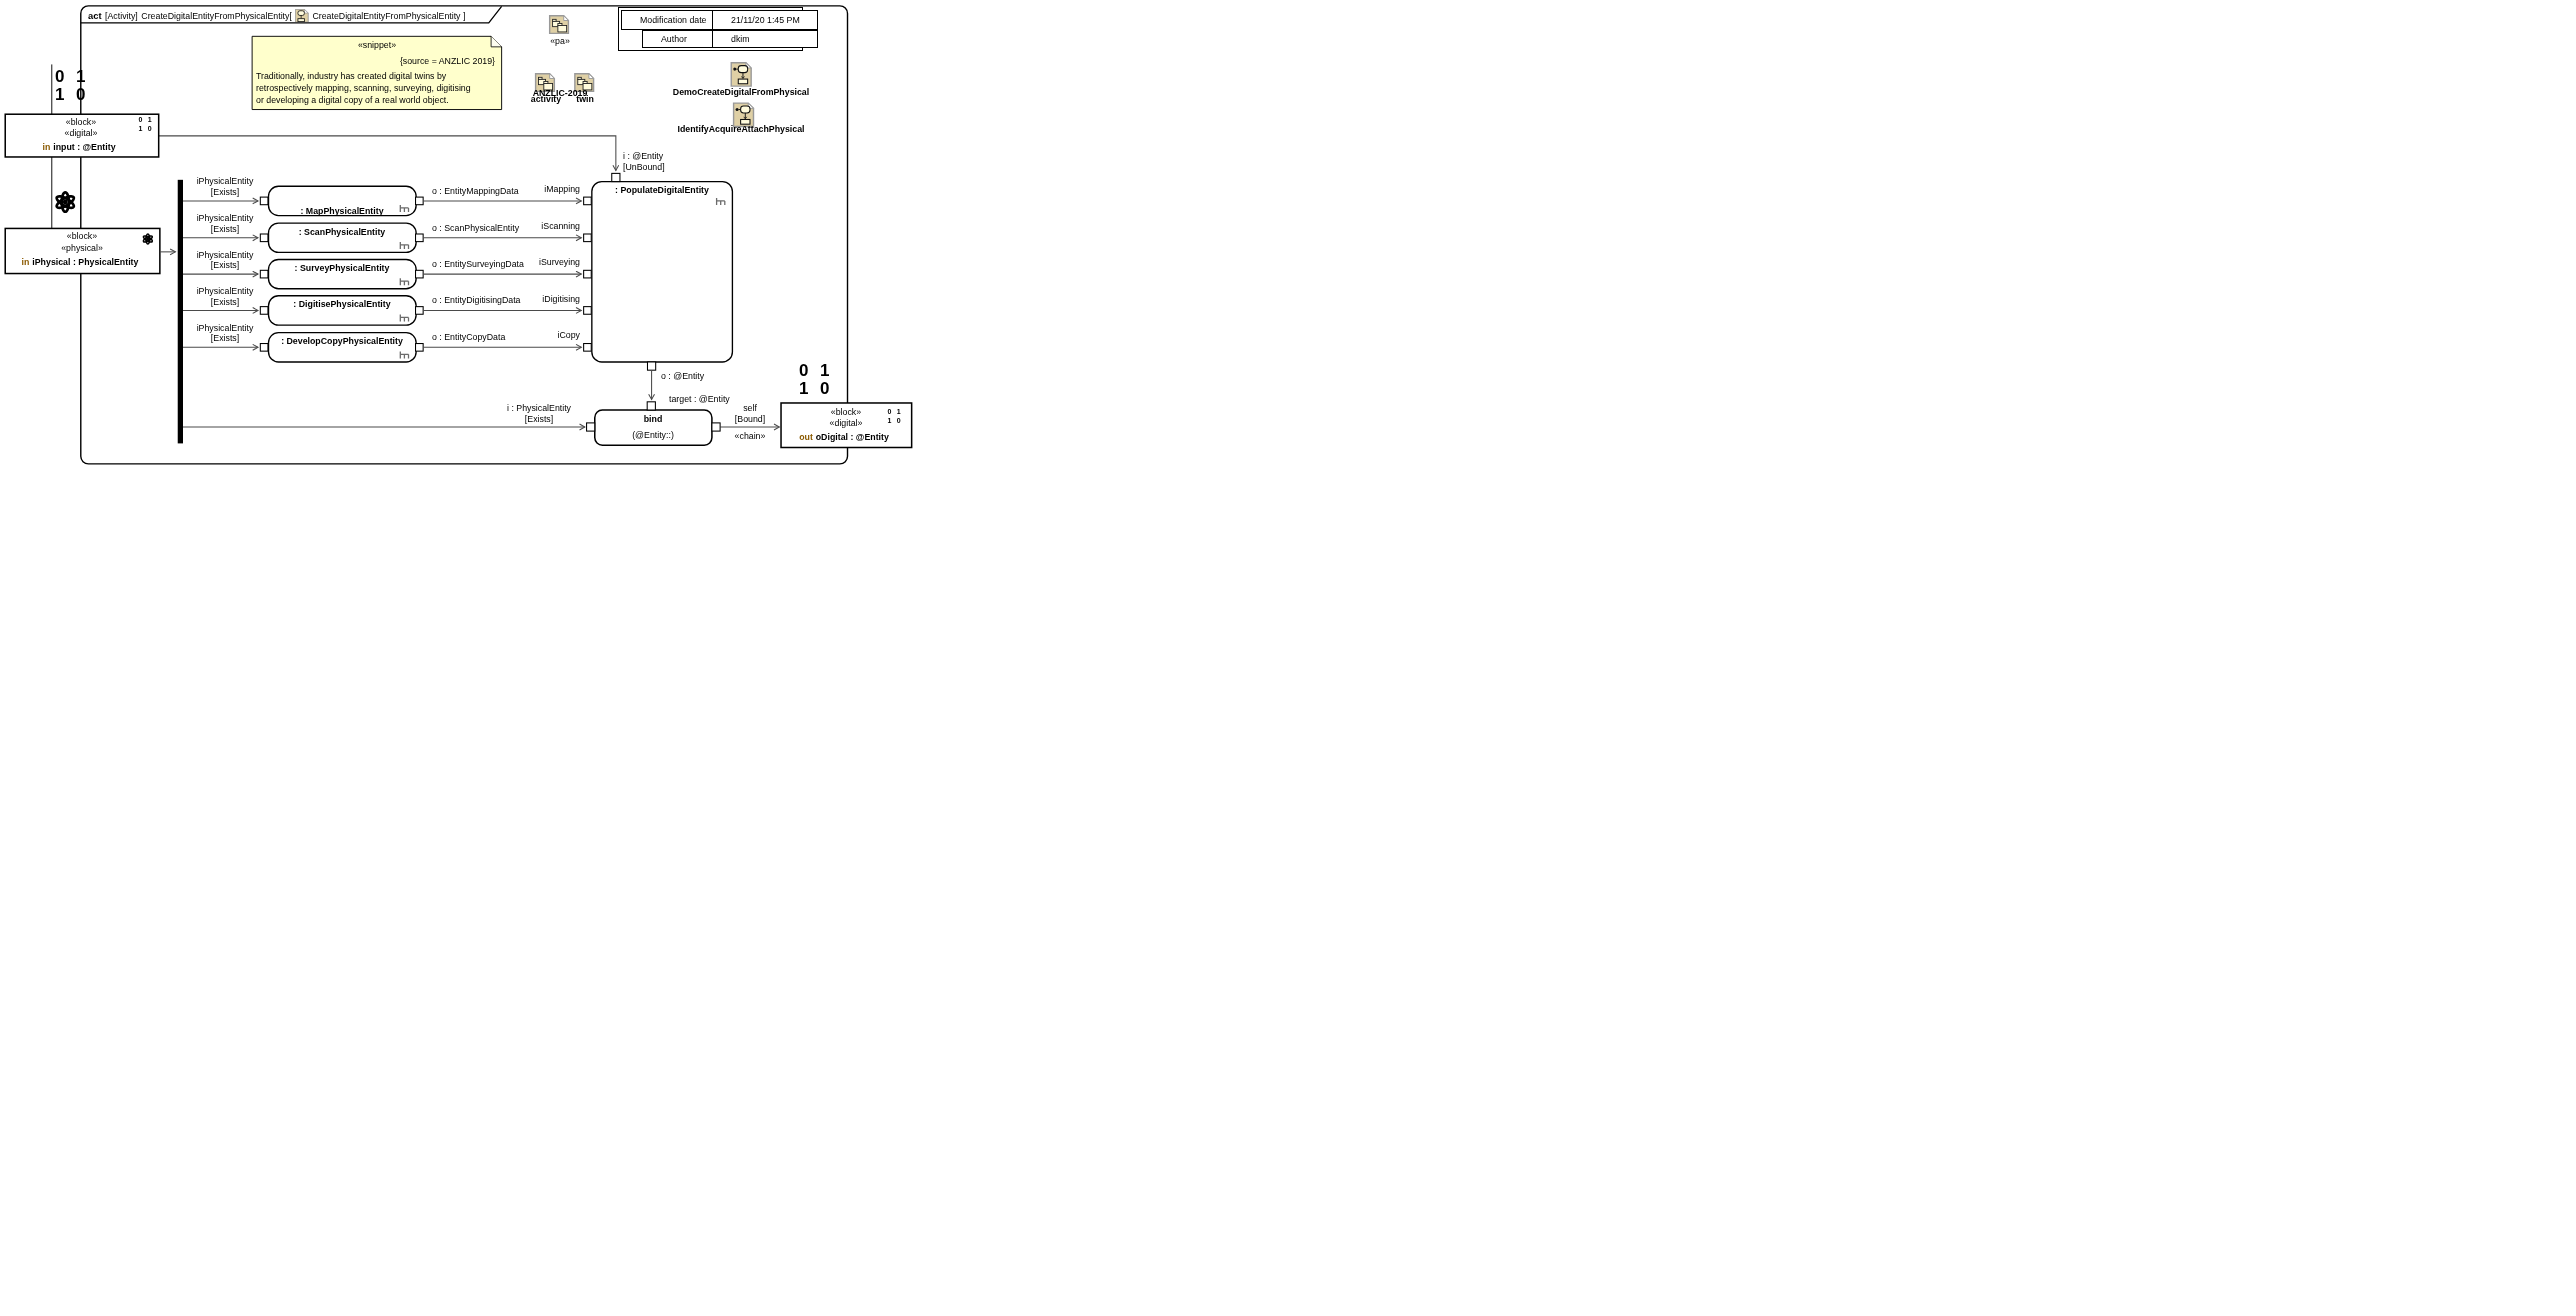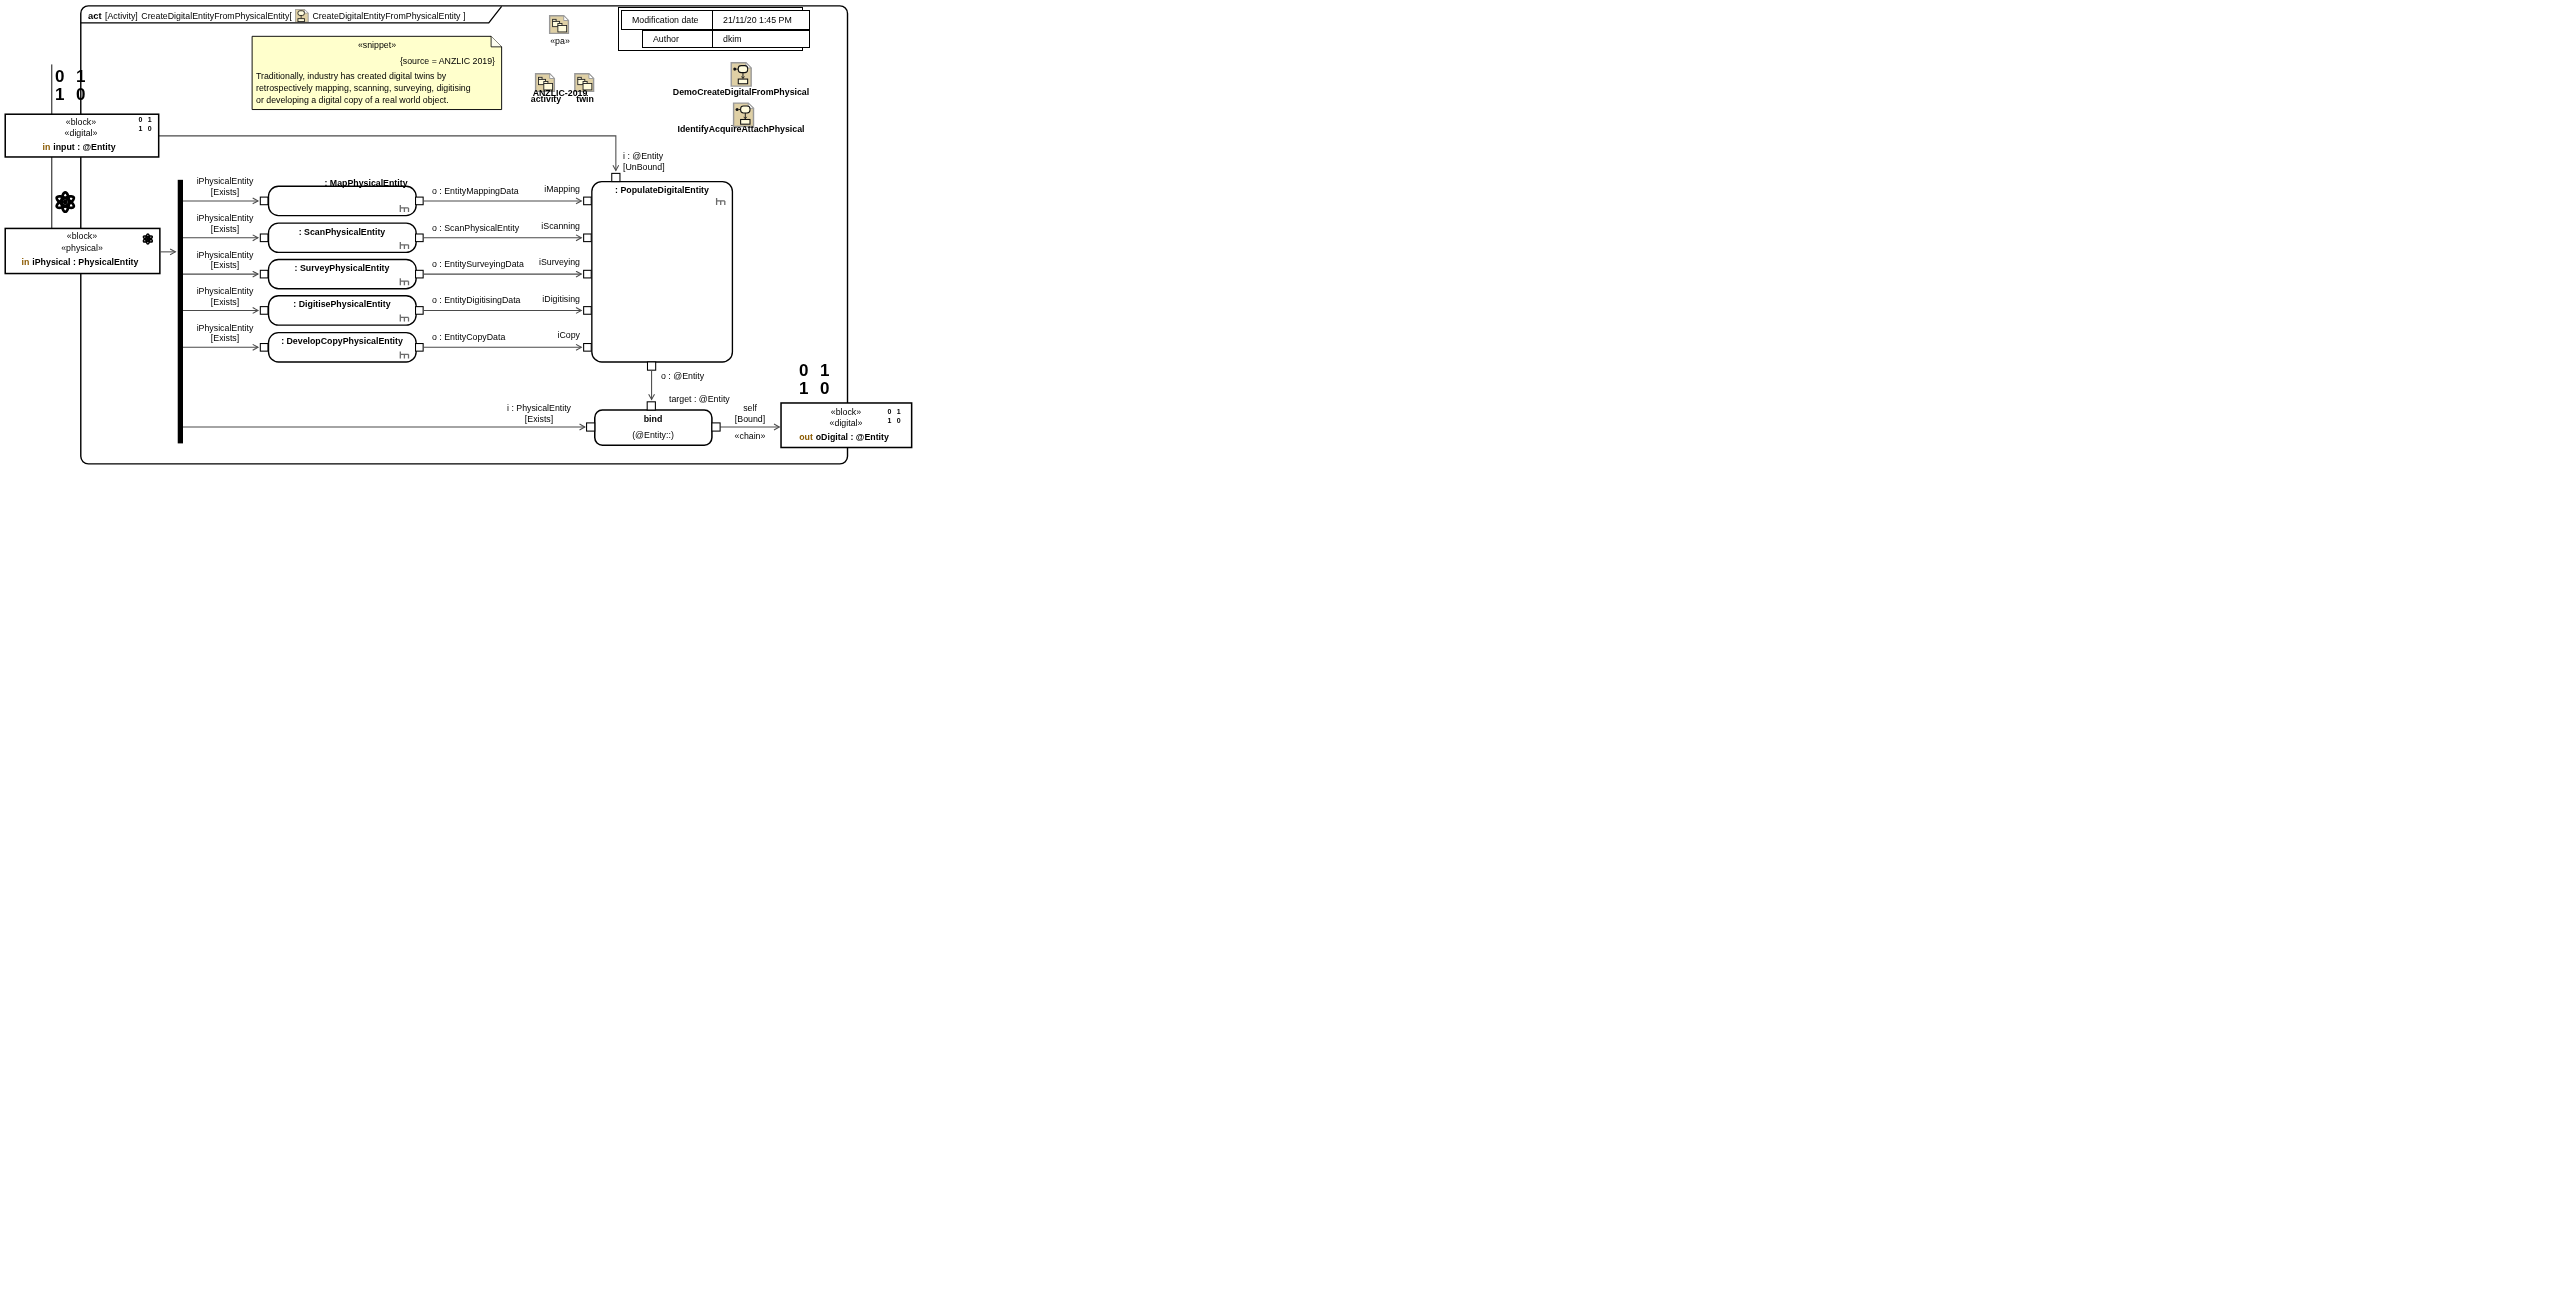--- a/index.html
+++ b/index.html
@@ -11,21 +11,21 @@
   .rr{transform:translateX(-100%);}
   .b{font-weight:bold;}
   .kw{font-weight:bold;color:#8b5a00;margin-right:2.9px;}
   .bin{font-weight:bold;text-align:center;}
   .bin.big{font-size:17px;line-height:17.6px;letter-spacing:3.5px;}
   .bin.small{font-size:7px;line-height:8.8px;letter-spacing:1.8px;}
   .title-line span{margin-right:3.5px;}
   .title-line .ico{display:inline-block;vertical-align:-3.5px;margin-right:3.5px;}
   .tbl{position:absolute;border:1.3px solid #000;background:#fff;}
   .cell{position:absolute;border:0.9px solid #000;display:flex;align-items:center;
-        padding-left:10px;font-size:8.8px;background:#fff;}
+        padding-left:18px;font-size:8.8px;background:#fff;}
   .note-line{font-size:8.8px;}
 </style>
 </head>
 <body>
 
 <div class="stage">
 
 <svg class="layer" width="916" height="468" viewBox="0 0 1563 799">
   <defs>
     <marker id="arr" markerWidth="14" markerHeight="14" refX="11" refY="6" orient="auto" markerUnits="userSpaceOnUse">
@@ -246,21 +246,21 @@
 <div class="t c" style="left:225px;top:187px;">[Exists]</div>
 <div class="t c" style="left:225px;top:213px;">iPhysicalEntity</div>
 <div class="t c" style="left:225px;top:224px;">[Exists]</div>
 <div class="t c" style="left:225px;top:250px;">iPhysicalEntity</div>
 <div class="t c" style="left:225px;top:260px;">[Exists]</div>
 <div class="t c" style="left:225px;top:286px;">iPhysicalEntity</div>
 <div class="t c" style="left:225px;top:297px;">[Exists]</div>
 <div class="t c" style="left:225px;top:323px;">iPhysicalEntity</div>
 <div class="t c" style="left:225px;top:333px;">[Exists]</div>
 
-<div class="t c b" style="left:342px;top:178px;margin-left:24px;">: MapPhysicalEntity</div>
+<div class="t c b" style="left:342px;top:206px;">: MapPhysicalEntity</div>
 <div class="t c b" style="left:342px;top:227px;">: ScanPhysicalEntity</div>
 <div class="t c b" style="left:342px;top:263px;">: SurveyPhysicalEntity</div>
 <div class="t c b" style="left:342px;top:299px;">: DigitisePhysicalEntity</div>
 <div class="t c b" style="left:342px;top:336px;">: DevelopCopyPhysicalEntity</div>
 
 <div class="t" style="left:432px;top:186px;">o : EntityMappingData</div>
 <div class="t" style="left:432px;top:223px;">o : ScanPhysicalEntity</div>
 <div class="t" style="left:432px;top:259px;">o : EntitySurveyingData</div>
 <div class="t" style="left:432px;top:295px;">o : EntityDigitisingData</div>
 <div class="t" style="left:432px;top:332px;">o : EntityCopyData</div>

